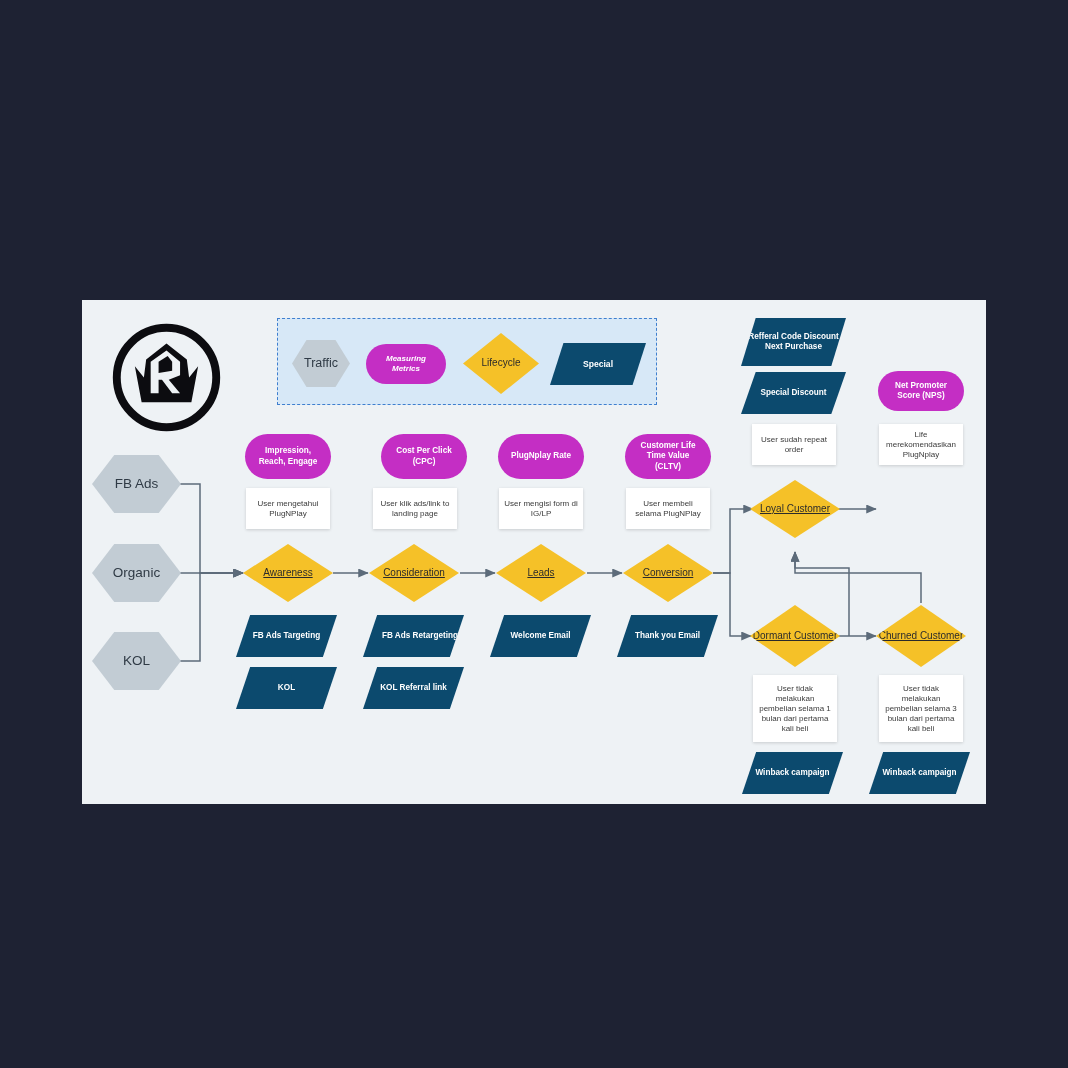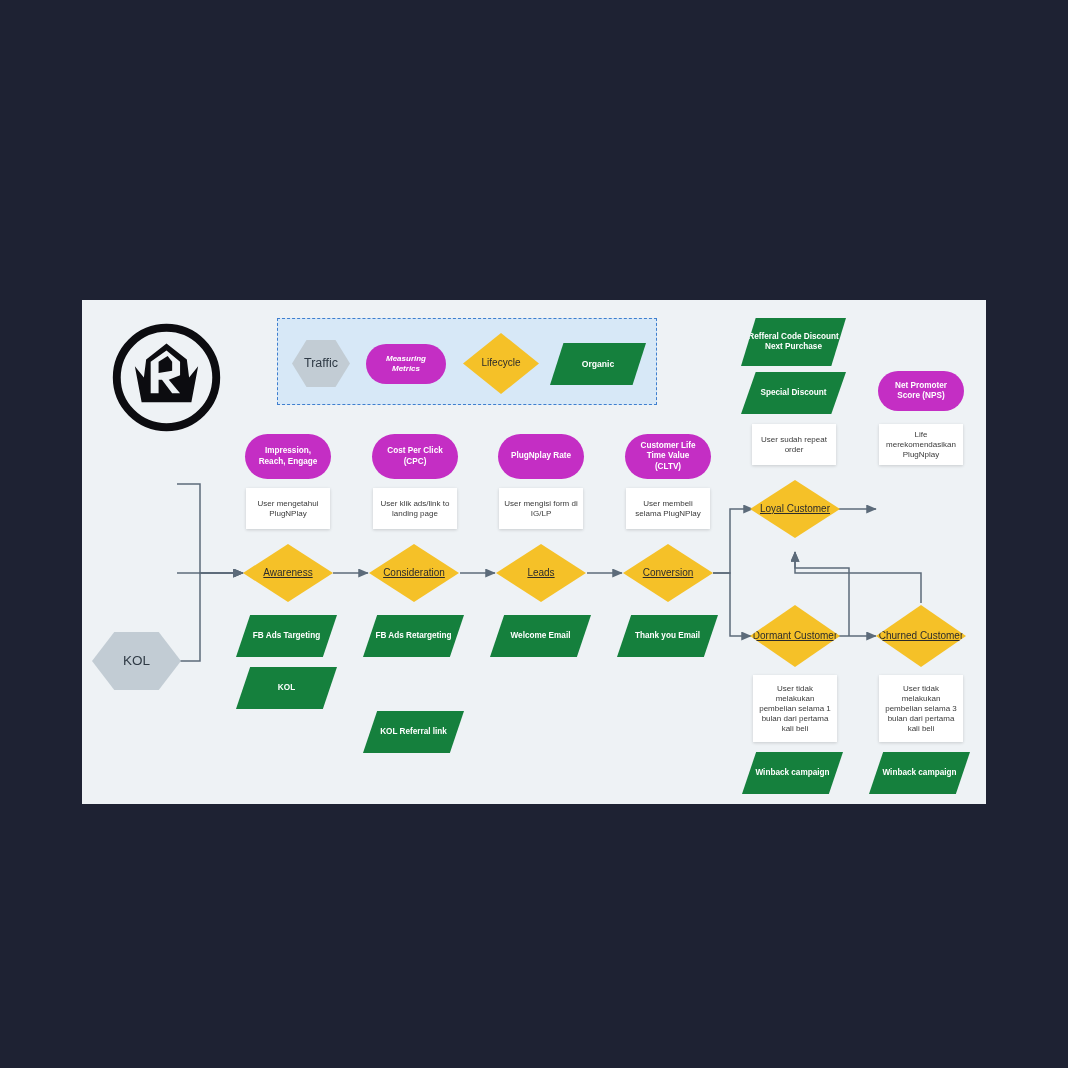--- a/index.html
+++ b/index.html
@@ -42,21 +42,21 @@
   }
 
   .diamond{
     background:#f5c128;color:#2b2b2b;
     clip-path:polygon(50% 0%,100% 50%,50% 100%,0% 50%);
     font-size:9.6px;
   }
   .diamond.lg{font-size:10px;text-decoration:underline;}
 
   .para{
-    background:#15803d;color:#fff;
+    background:#0c4a6e;color:#fff;
     clip-path:polygon(14% 0%,100% 0%,86% 100%,0% 100%);
     font-size:8.2px;font-weight:bold;padding:0 6px;
   }
 
   .notebox{
     background:#ffffff;color:#3a3a3a;font-size:8px;
     box-shadow:0 1px 3px rgba(0,0,0,.16);padding:3px 4px;
   }
 
   
@@ -87,21 +87,21 @@
   <div class="node hex lg-hex">
     <span>Traffic</span>
   </div>
   <div class="node pill lg-pill">
     <span>Measuring Metrics</span>
   </div>
   <div class="node diamond lg-diamond">
     <span>Lifecycle</span>
   </div>
   <div class="node para lg-para">
-    <span>Organic</span>
+    <span>Special</span>
   </div>
 
   <svg class="wires">
     <defs>
       <marker id="ah" markerWidth="7" markerHeight="6" refX="6.5" refY="3" orient="auto">
         <path d="M0,0 L7,3 L0,6 Z" fill="#5c6b7a"></path>
       </marker>
     </defs>
     <g fill="none" stroke="#5c6b7a" stroke-width="1.5" marker-end="url(#ah)">
 
@@ -119,28 +119,34 @@
       <path d="M838,509 H876"></path>
 
       <path d="M838,636 H876"></path>
 
       <path d="M921,603 V573 H795 V552"></path>
 
       <path d="M849,636 H849 V568 H795 V552"></path>
     </g>
   </svg>
 
+  <div class="node hex" style="left:92px;top:455px;width:89px;height:58px;">
+    <span>FB Ads</span>
+  </div>
+  <div class="node hex" style="left:92px;top:544px;width:89px;height:58px;">
+    <span>Organic</span>
+  </div>
   <div class="node hex" style="left:92px;top:632px;width:89px;height:58px;">
     <span>KOL</span>
   </div>
 
   <div class="node pill" style="left:245px;top:434px;width:86px;height:45px;justify-content:center;">
     <span>Impression, Reach, Engage</span>
   </div>
-  <div class="node pill" style="left:372px;top:434px;width:86px;height:45px;">
+  <div class="node pill" style="left:381px;top:434px;width:86px;height:45px;">
     <span>Cost Per Click (CPC)</span>
   </div>
   <div class="node pill" style="left:498px;top:434px;width:86px;height:45px;">
     <span>PlugNplay Rate</span>
   </div>
   <div class="node pill" style="left:625px;top:434px;width:86px;height:45px;">
     <span>Customer Life Time Value (CLTV)</span>
   </div>
 
   <div class="node notebox" style="left:246px;top:488px;width:84px;height:41px;">
@@ -165,34 +171,34 @@
   <div class="node diamond lg" style="left:496px;top:544px;width:90px;height:58px;">
     <span>Leads</span>
   </div>
   <div class="node diamond lg" style="left:623px;top:544px;width:90px;height:58px;">
     <span>Conversion</span>
   </div>
 
   <div class="node para" style="left:236px;top:615px;width:101px;height:42px;">
     <span>FB Ads Targeting</span>
   </div>
-  <div class="node para" style="left:363px;top:615px;width:101px;height:42px;">
+  <div class="node para" style="left:363px;top:615px;width:101px;height:42px;justify-content:flex-end;">
     <span>FB Ads Retargeting</span>
   </div>
   <div class="node para" style="left:490px;top:615px;width:101px;height:42px;">
     <span>Welcome Email</span>
   </div>
   <div class="node para" style="left:617px;top:615px;width:101px;height:42px;">
     <span>Thank you Email</span>
   </div>
 
   <div class="node para" style="left:236px;top:667px;width:101px;height:42px;">
     <span>KOL</span>
   </div>
-  <div class="node para" style="left:363px;top:667px;width:101px;height:42px;margin-top:44px;">
+  <div class="node para" style="left:363px;top:667px;width:101px;height:42px;">
     <span>KOL Referral link</span>
   </div>
 
   <div class="node para" style="left:741px;top:318px;width:105px;height:48px;">
     <span>Refferal Code Discount Next Purchase</span>
   </div>
   <div class="node para" style="left:741px;top:372px;width:105px;height:42px;">
     <span>Special Discount</span>
   </div>
   <div class="node pill" style="left:878px;top:371px;width:86px;height:40px;justify-content:flex-end;">

